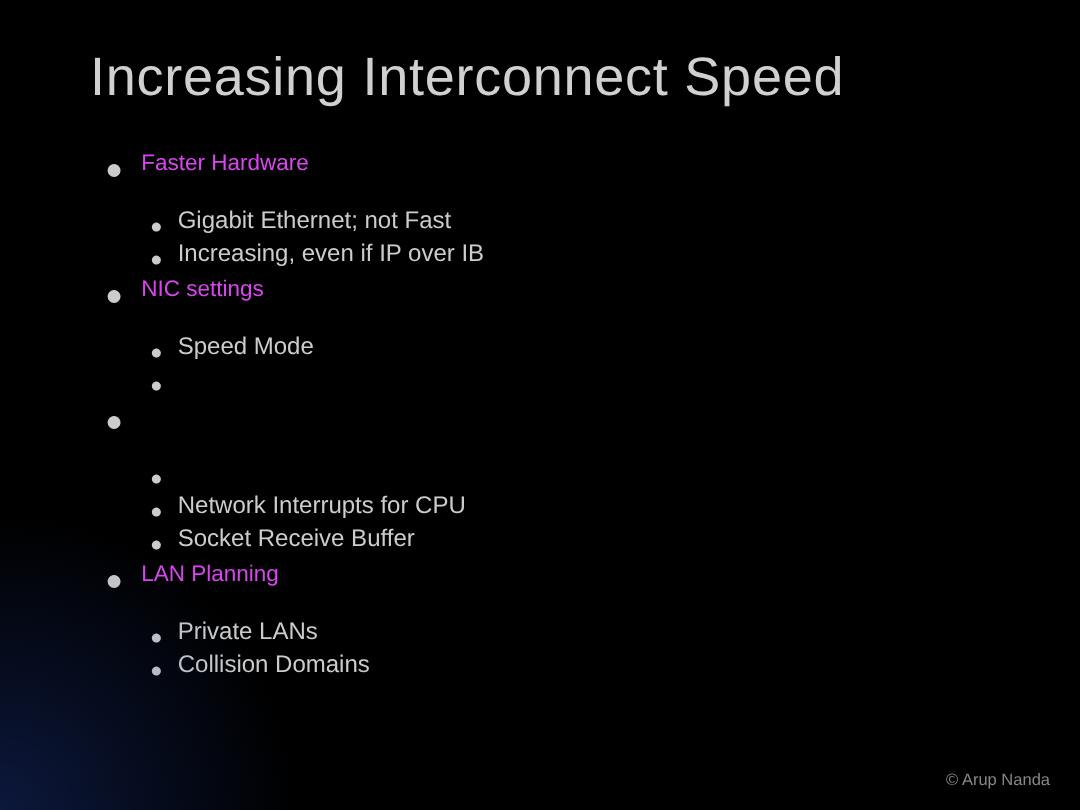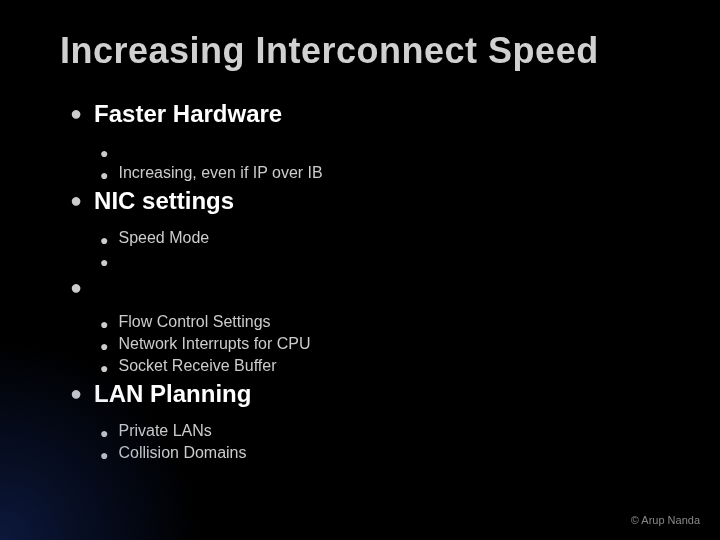--- a/index.html
+++ b/index.html
@@ -32,21 +32,21 @@
       bottom: 0;
       left: 0;
       width: 200px;
       height: 200px;
       background: radial-gradient(ellipse at bottom left, rgba(30, 60, 150, 0.4) 0%, transparent 70%);
       pointer-events: none;
     }
 
     .title {
       font-size: 36px;
-      font-weight: bold;
+      font-weight: normal;
       color: #d0d0d0;
       margin-bottom: 28px;
       letter-spacing: 0.5px;
     }
 
     .content {
       padding-left: 10px;
     }
 
     .main-item {
@@ -57,23 +57,23 @@
 
     .bullet-main {
       color: #cccccc;
       font-size: 20px;
       margin-right: 12px;
       margin-top: 2px;
       flex-shrink: 0;
     }
 
     .main-label {
-      font-size: 24px;
-      color: #ffffff;
-      font-weight: bold;
+      font-size: 15px;
+      color: #d946ef;
+      font-weight: normal;
     }
 
     .sub-list {
       margin-left: 30px;
       margin-top: 4px;
       margin-bottom: 4px;
     }
 
     .sub-item {
       display: flex;
@@ -112,20 +112,21 @@
   <div class="content">
 
     <div>
       <div class="main-item">
         <span class="bullet-main">●</span>
         <span class="main-label">Faster Hardware</span>
       </div>
       <div class="sub-list">
         <div class="sub-item">
           <span class="bullet-sub">●</span>
+          <span class="sub-label">Gigabit Ethernet; not Fast</span>
         </div>
         <div class="sub-item">
           <span class="bullet-sub">●</span>
           <span class="sub-label">Increasing, even if IP over IB</span>
         </div>
       </div>
     </div>
 
     <div>
       <div class="main-item">
@@ -143,21 +144,20 @@
       </div>
     </div>
 
     <div>
       <div class="main-item">
         <span class="bullet-main">●</span>
       </div>
       <div class="sub-list">
         <div class="sub-item">
           <span class="bullet-sub">●</span>
-          <span class="sub-label">Flow Control Settings</span>
         </div>
         <div class="sub-item">
           <span class="bullet-sub">●</span>
           <span class="sub-label">Network Interrupts for CPU</span>
         </div>
         <div class="sub-item">
           <span class="bullet-sub">●</span>
           <span class="sub-label">Socket Receive Buffer</span>
         </div>
       </div>

